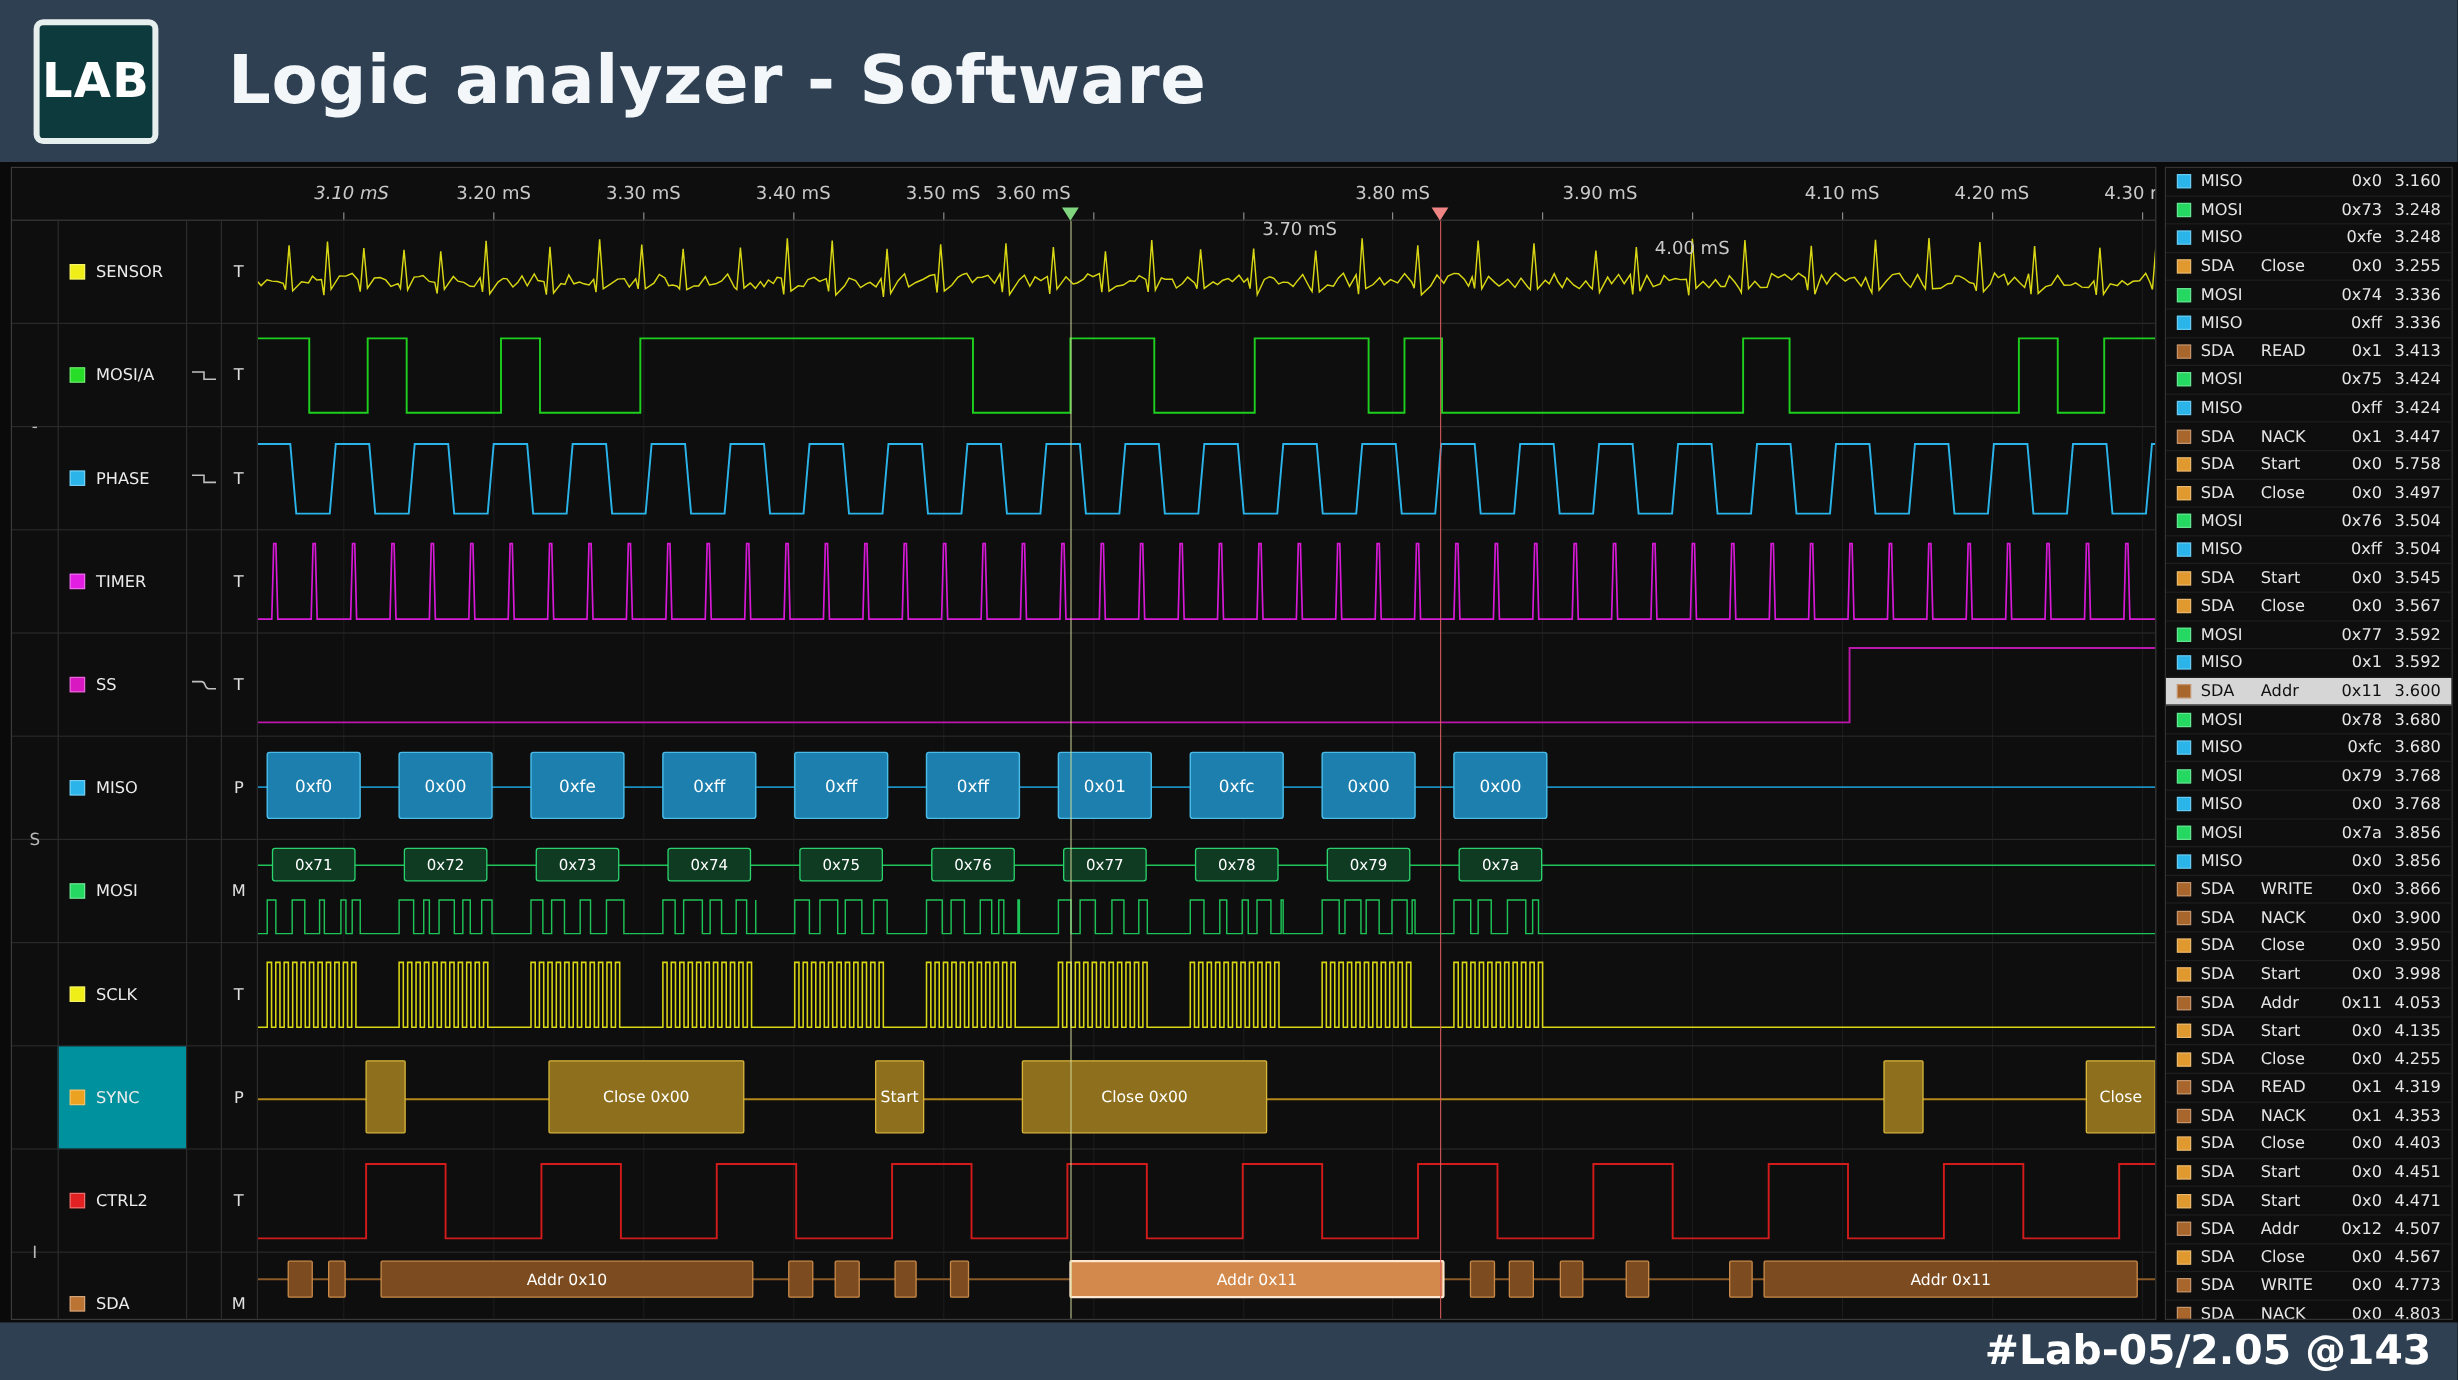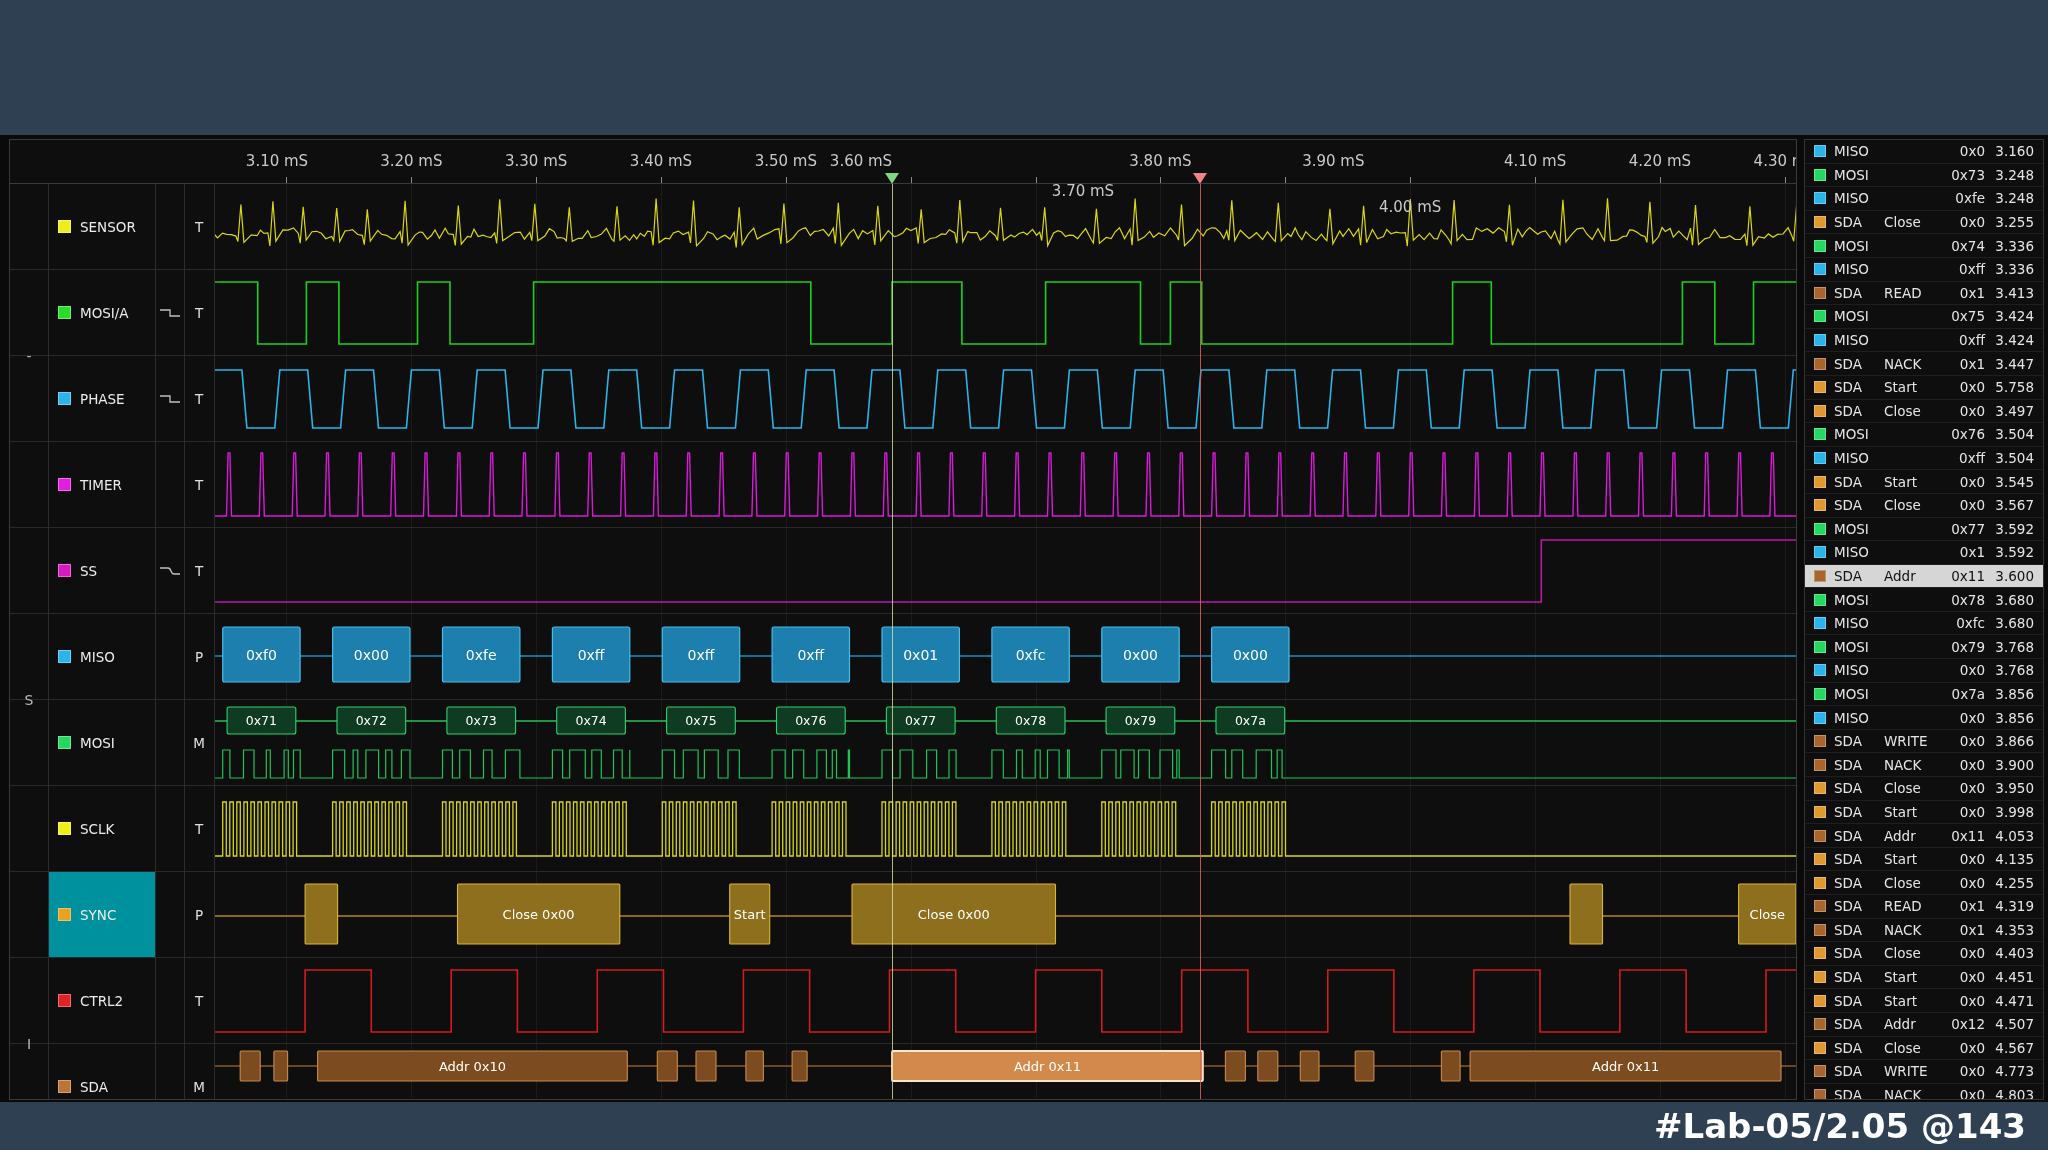--- a/index.html
+++ b/index.html
@@ -44,26 +44,30 @@
   .ev .tm { flex:0 0 48px; text-align:right; padding-right:9px; }
   .ev.selected { background:#d6d6d6; color:#101010; }
   
   .footer { position:absolute; left:0; top:1102px; width:2048px; height:48px; background:#2e4052; display:flex; align-items:center; justify-content:flex-end; }
   .footer .status { color:#ffffff; font-weight:bold; font-size:34px; margin-right:22px; white-space:nowrap; }
 </style>
 </head>
 <body>
 
 <div class="header">
+  <div class="logo">
+    <span>LAB</span>
+  </div>
+  <div class="title">Logic analyzer - Software</div>
 </div>
 
 <div class="main">
   <div class="wave-area" id="waveArea">
     <div class="timeline" id="timeline">
-        <div class="tick-label" style="left: 267px;">3.10 mS</div>
+        <div class="tick-label" style="left: 283px; font-style: italic;">3.10 mS</div>
         <div class="tick-mark" style="left: 276.42px;"></div>
         <div class="tick-label" style="left: 401.282px;">3.20 mS</div>
         <div class="tick-mark" style="left: 401.282px;"></div>
         <div class="tick-label" style="left: 526.144px;">3.30 mS</div>
         <div class="tick-mark" style="left: 526.144px;"></div>
         <div class="tick-label" style="left: 651.006px;">3.40 mS</div>
         <div class="tick-mark" style="left: 651.006px;"></div>
         <div class="tick-label" style="left: 775.867px;">3.50 mS</div>
         <div class="tick-mark" style="left: 775.867px;"></div>
         <div class="tick-label" style="left: 851px; text-align: center;">3.60 mS</div>

